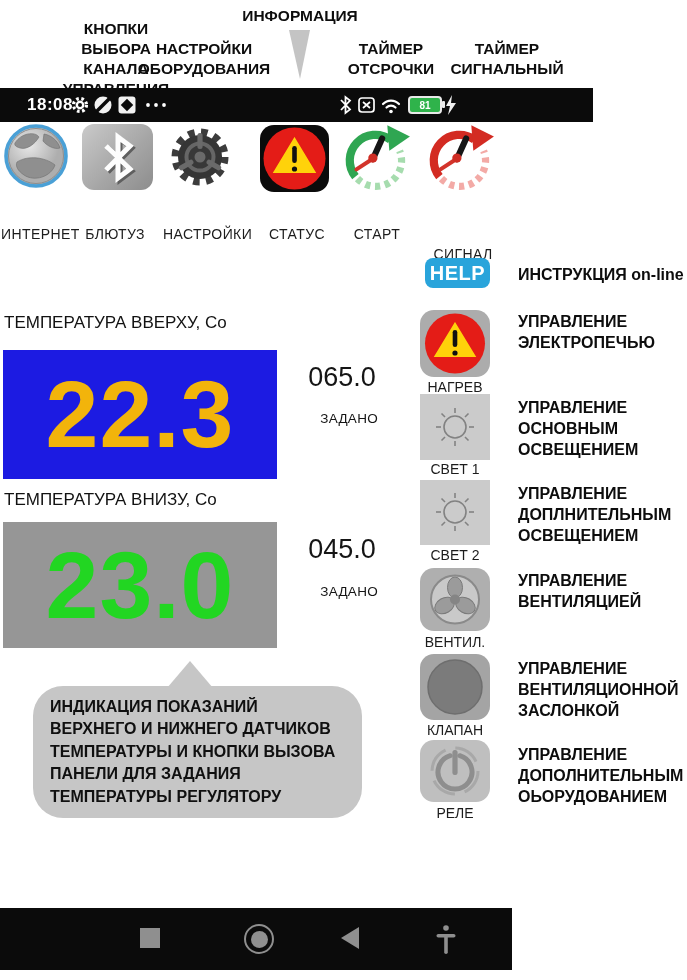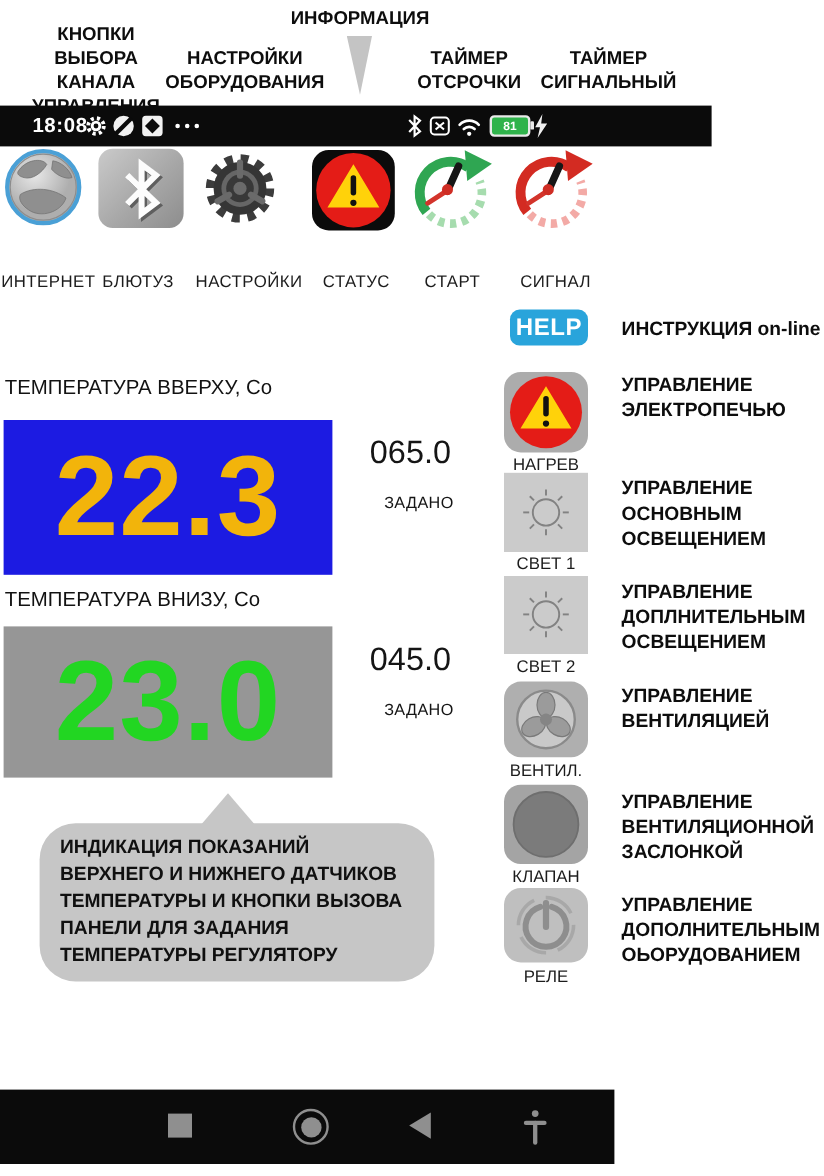--- a/index.html
+++ b/index.html
@@ -45,21 +45,21 @@
             display:flex;align-items:center;justify-content:center;}
   .nav-home i{width:17px;height:17px;background:#8f8f8f;border-radius:50%;}
   .nav-back{position:absolute;left:341px;top:19px;width:0;height:0;
             border-top:11px solid transparent;border-bottom:11px solid transparent;border-right:18px solid #8f8f8f;}
 </style>
 </head>
 <body>
 
 <div id="screen">
 
-  <div class="ann" style="left:12px;top:19px;width:136px;">
+  <div class="ann" style="left:0;top:19px;width:136px;padding-left:48px;">
     <div>КНОПКИ ВЫБОРА</div>
     <div>КАНАЛА</div>
     <div>УПРАВЛЕНИЯ</div>
   </div>
   <div class="ann" style="left:133px;top:39px;width:142px;">
     <div>НАСТРОЙКИ</div>
     <div>ОБОРУДОВАНИЯ</div>
   </div>
   <div class="ann" style="left:240px;top:6px;width:120px;">ИНФОРМАЦИЯ</div>
   <svg class="abs" style="left:289px;top:30px;" width="23" height="50">
@@ -192,21 +192,21 @@
       <line x1="32" y1="35" x2="15" y2="46" stroke="#d3342b" stroke-width="4" stroke-linecap="round"></line>
       <circle cx="31" cy="35" r="4.5" fill="#cf2d24"></circle>
     </svg>
   </div>
 
   <div class="applabel" style="left:1px;width:70px;">ИНТЕРНЕТ</div>
   <div class="applabel" style="left:80px;width:70px;">БЛЮТУЗ</div>
   <div class="applabel" style="left:163px;width:85px;">НАСТРОЙКИ</div>
   <div class="applabel" style="left:262px;width:70px;">СТАТУС</div>
   <div class="applabel" style="left:342px;width:70px;">СТАРТ</div>
-  <div class="applabel" style="left:428px;width:70px;">СИГНАЛ</div>
+  <div class="applabel" style="left:428px;width:70px;margin-top:20px;">СИГНАЛ</div>
 
   <div class="helpbtn" style="background-color: rgb(41, 164, 219);">HELP</div>
   <div class="desc" style="top:264px;width:200px;">ИНСТРУКЦИЯ on-line</div>
 
   <div class="title" style="top:313px;">ТЕМПЕРАТУРА ВВЕРХУ, Со</div>
   <div class="panel" style="top: 350px; height: 129px; background-color: rgb(28, 27, 226);">
     <span class="bigval" style="color: rgb(242, 180, 11);">22.3</span>
   </div>
   <div class="setpoint" style="top:362px;">065.0</div>
   <div class="setlabel" style="top:411px;">ЗАДАНО</div>

